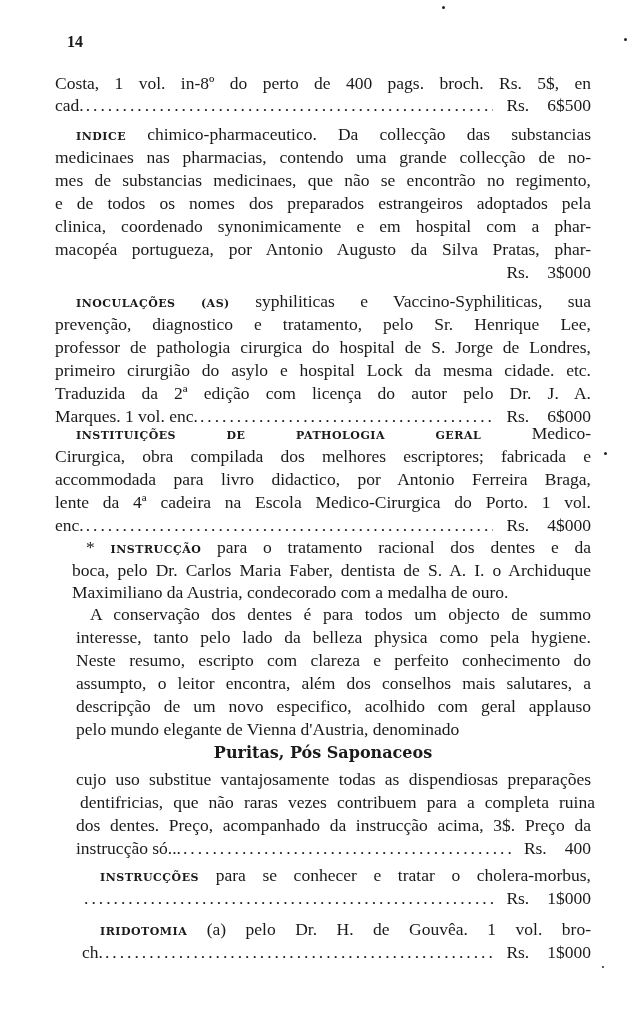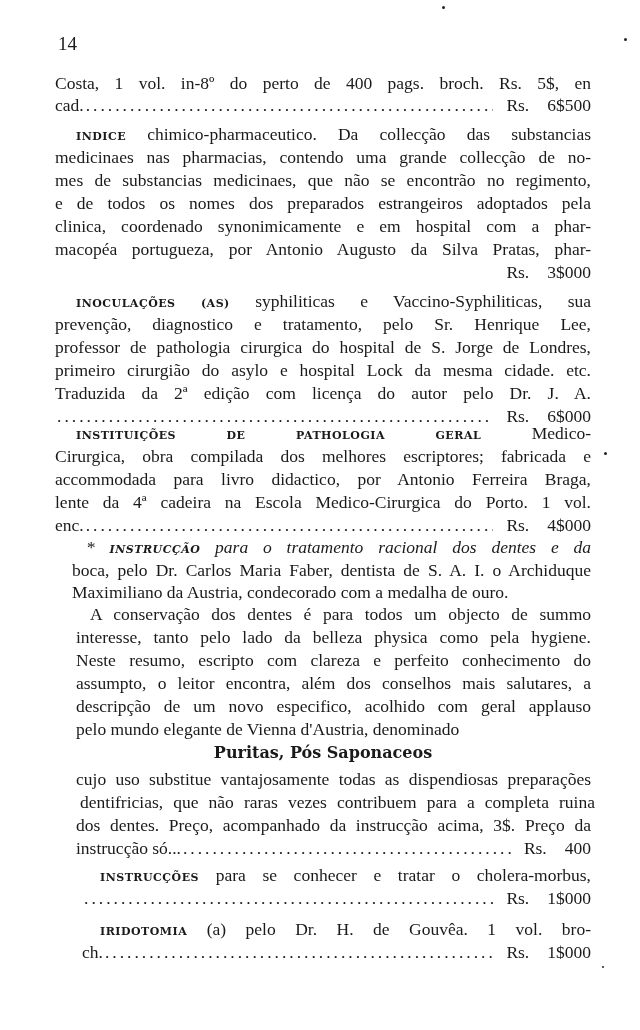--- a/index.html
+++ b/index.html
@@ -3,30 +3,30 @@
 <meta charset="utf-8">
 <style>
   html, body { margin: 0; padding: 0; background: #ffffff; }
   body {
     width: 640px; height: 1030px; position: relative; overflow: hidden;
     font-family: "DejaVu Serif", "Liberation Serif", serif;
     color: #1a1a1a;
   }
   .page { position: absolute; left: 0; top: 0; width: 640px; height: 1030px; }
   .header { position: absolute; top: 33px; left: 55px; width: 540px; height: 24px; }
-  .page-num { position: absolute; left: 3px; top: 0; font-size: 19px; font-weight: normal; font-family: "Liberation Serif", serif; }
+  .page-num { position: absolute; left: 12px; top: 0; font-size: 16px; font-weight: bold; font-family: "Liberation Serif", serif; }
   .running-head { position: absolute; left: 0; right: 0; top: 4px; text-align: center; font-size: 11px; letter-spacing: 1px; font-family: "Liberation Serif", serif; }
   .line {
     position: absolute; left: 55px; width: 536px; height: 22px;
     font-family: "Liberation Serif", serif; font-size: 17.5px; line-height: 22px;
     white-space: nowrap; text-align: justify; text-align-last: justify;
   }
   .line.last { text-align-last: left; }
   .line.ind { left: 76px; width: 515px; }
-  .line.ind2 { left: 86px; width: 505px; font-style: italic; }
+  .line.ind2 { left: 86px; width: 505px; }
   .kw { font-weight: bold; font-family: "DejaVu Serif", serif; font-size: 11px; letter-spacing: 0.5px; }
   .leader { display: flex; text-align: right; text-align-last: left; }
   .leader .t { flex: 0 0 auto; }
   .leader .dots { flex: 1 1 auto; overflow: hidden; letter-spacing: 3px; padding: 0 4px 0 2px; }
   .leader .price { flex: 0 0 auto; margin-left: 13px; }
   .leader .price span.rs { margin-right: 18px; }
   .center-title { position: absolute; left: 55px; width: 536px; text-align: center; font-weight: bold; font-size: 16px; font-family: "DejaVu Serif", serif; line-height: 22px; }
   .speck { position: absolute; width: 3px; height: 3px; background: #222; border-radius: 50%; }
 </style>
 </head>
@@ -64,20 +64,21 @@
 
   <div>
     <div class="line ind" style="top:290px">
       <span class="kw">INOCULAÇÕES (AS)</span><span> syphiliticas e Vaccino-Syphiliticas, sua</span>
     </div>
     <div class="line" style="top:313px">prevenção, diagnostico e tratamento, pelo Sr. Henrique Lee,</div>
     <div class="line" style="top:336px">professor de pathologia cirurgica do hospital de S. Jorge de Londres,</div>
     <div class="line" style="top:359px">primeiro cirurgião do asylo e hospital Lock da mesma cidade. etc.</div>
     <div class="line" style="top:382px">Traduzida da 2ª edição com licença do autor pelo Dr. J. A.</div>
     <div class="line leader" style="top:405px">
+      <span class="t">Marques. 1 vol. enc.</span>
       <span class="dots">................................................................................................</span>
       <span class="price"><span class="rs">Rs.</span><span>6$000</span></span>
     </div>
   </div>
 
   <div>
     <div class="line ind" style="top:422px">
       <span class="kw">INSTITUIÇÕES DE PATHOLOGIA GERAL</span><span> Medico-</span>
     </div>
     <div class="line" style="top:445px">Cirurgica, obra compilada dos melhores escriptores; fabricada e</div>

